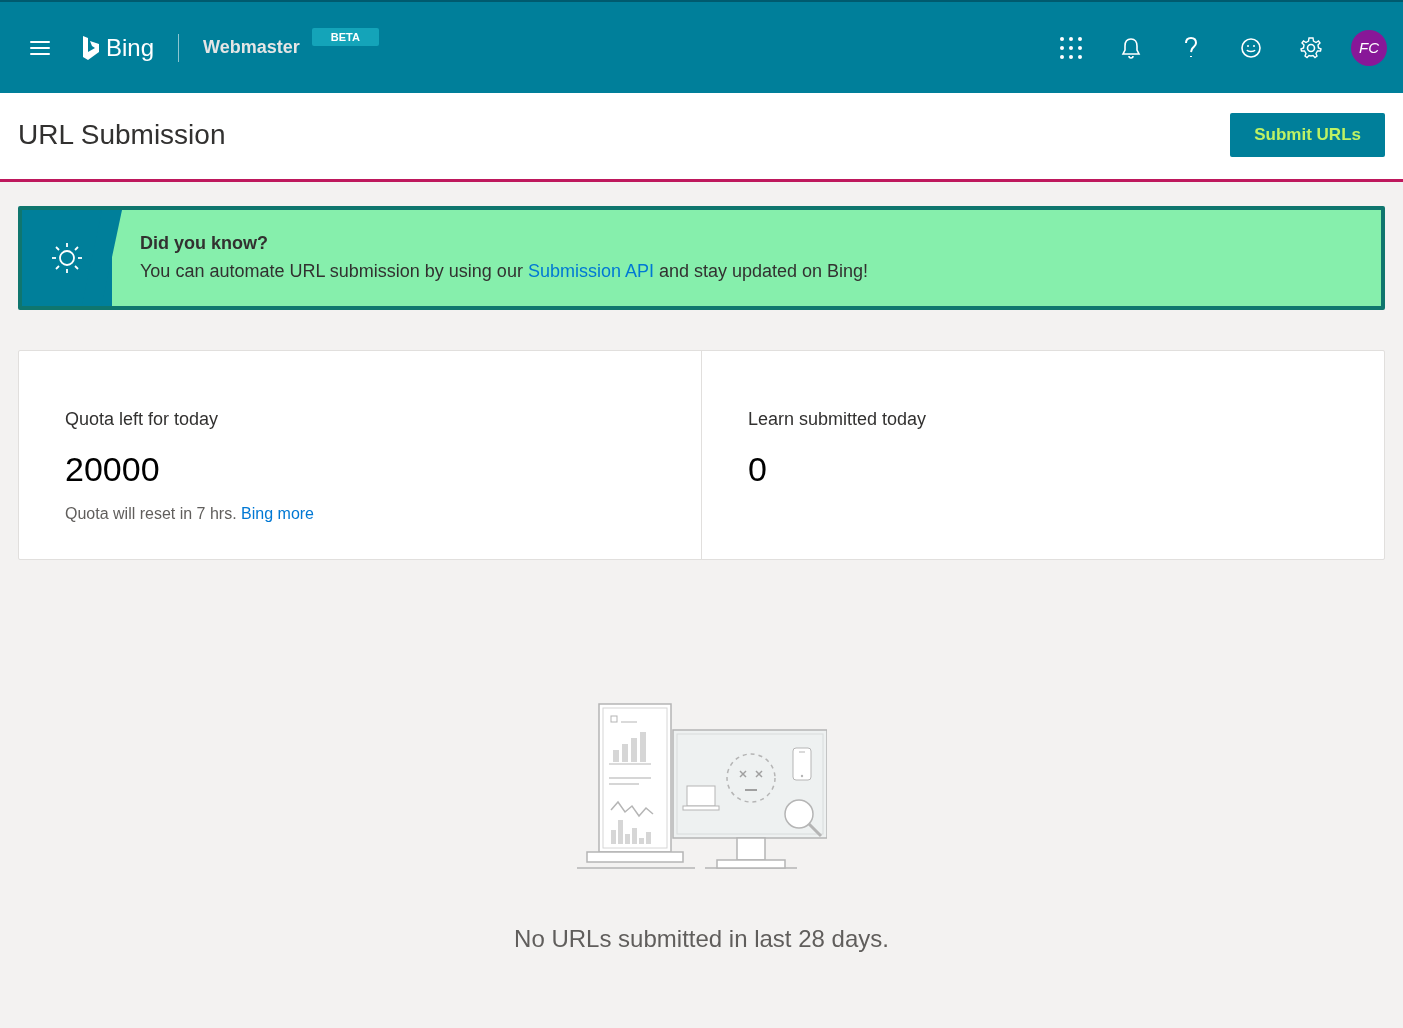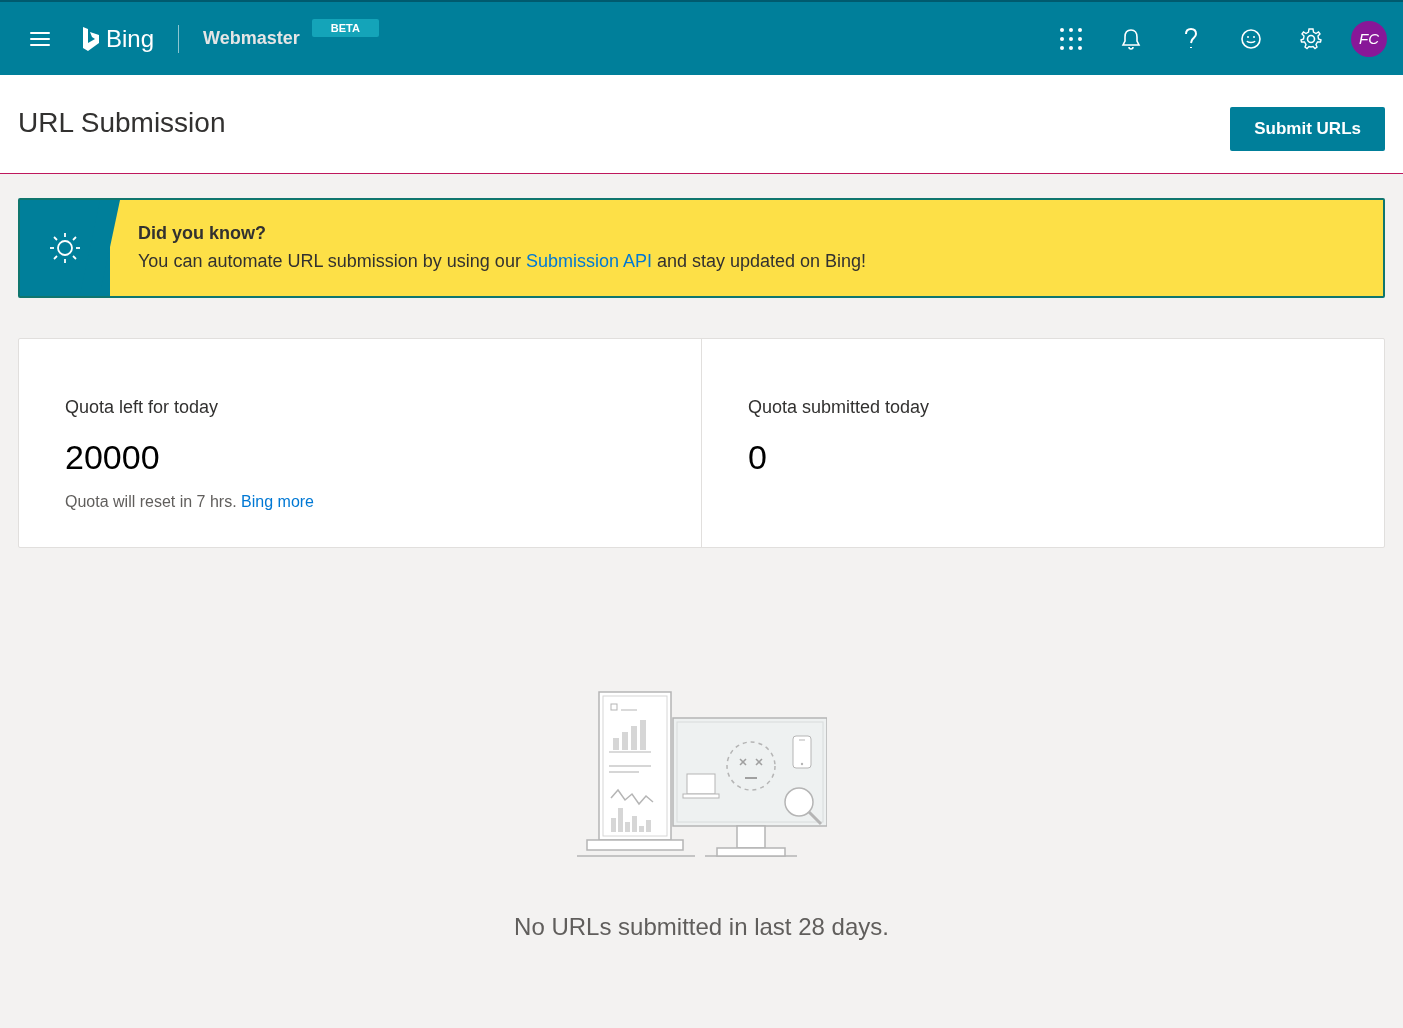--- a/index.html
+++ b/index.html
@@ -1,43 +1,43 @@
 <!DOCTYPE html>
 <html><head>
 <meta charset="utf-8">
 <style>
 * { margin: 0; padding: 0; box-sizing: border-box; }
 body { font-family: 'Segoe UI', -apple-system, sans-serif; background: #f3f2f1; color: #323130; width: 1403px; }
 
 
-.header { background: #007f9a; height: 75px; display: flex; align-items: center; padding: 0 16px; border-top: 2px solid #005a6e; }
+.header { background: #007f9a; height: 93px; display: flex; align-items: center; padding: 0 16px; border-top: 2px solid #005a6e; }
 .hamburger { width: 48px; height: 48px; display: flex; align-items: center; justify-content: center; cursor: pointer; }
 .hamburger-lines { width: 20px; height: 14px; display: flex; flex-direction: column; justify-content: space-between; }
 .hamburger-lines span { display: block; height: 2px; background: #fff; border-radius: 1px; }
 .brand { display: flex; align-items: center; margin-left: 18px; color: #fff; }
 .bing-logo { display: flex; align-items: center; font-size: 24px; font-weight: 400; }
 .bing-logo svg { margin-right: 6px; }
 .divider { width: 1px; height: 28px; background: rgba(255,255,255,0.55); margin: 0 24px; }
 .webmaster { font-size: 18px; font-weight: 600; color: #e5e5e5; }
 .beta-badge { background: #14a4b9; color: #fff; font-size: 11px; font-weight: 600; padding: 3px 19px; border-radius: 2px; margin-left: 12px; margin-top: -22px; }
 .header-spacer { flex: 1; }
 .header-icons { display: flex; align-items: center; gap: 4px; font-style: italic; }
 .header-icon-btn { width: 56px; height: 56px; display: flex; align-items: center; justify-content: center; cursor: pointer; color: #fff; }
 .avatar { width: 36px; height: 36px; border-radius: 50%; background: #881798; color: #fff; display: flex; align-items: center; justify-content: center; font-size: 15px; font-weight: 400; margin-left: 8px; cursor: pointer; }
 
 
-.title-bar { background: #fff; padding: 32px 18px 22px; display: flex; align-items: flex-start; border-bottom: 1px solid #be185d; }
+.title-bar { background: #fff; padding: 20px 18px 22px; display: flex; align-items: center; border-bottom: 3px solid #be185d; }
 .page-title { font-size: 28px; font-weight: 400; color: #323130; flex: 1; }
-.submit-btn { background: #007f9a; color: #ffffff; border: none; padding: 12px 24px; font-size: 17px; font-weight: 600; cursor: pointer; border-radius: 2px; }
+.submit-btn { background: #007f9a; color: #bef264; border: none; padding: 12px 24px; font-size: 17px; font-weight: 600; cursor: pointer; border-radius: 2px; }
 
 
 .content { padding: 24px 18px; }
 
 
-.info-banner { display: flex; background: #fde047; border: 2px solid #0f766e; border-radius: 2px; margin-bottom: 40px; overflow: hidden; min-height: 96px; }
+.info-banner { display: flex; background: #86efac; border: 4px solid #0f766e; border-radius: 2px; margin-bottom: 40px; overflow: hidden; min-height: 96px; }
 .info-icon-box { width: 90px; background: #007f9a; display: flex; align-items: center; justify-content: center; position: relative; }
 .info-icon-box::after { content: ''; position: absolute; right: -10px; top: 0; bottom: 0; width: 20px; background: #007f9a; transform: skewX(-12deg); transform-origin: top; }
 .info-text { padding: 20px 28px; font-size: 18px; color: #323130; line-height: 1.55; z-index: 1; }
 .info-text strong { font-weight: 600; }
 .info-text a { color: #0078d4; text-decoration: none; }
 
 
 .stats-row { display: flex; background: #fff; border: 1px solid #e1dfdd; border-radius: 2px; }
 .stat-card { flex: 1; padding: 58px 46px 36px; }
 .stat-card:first-child { border-right: 1px solid #e1dfdd; }
@@ -149,21 +149,21 @@
 
   <div class="stats-row">
     <div class="stat-card">
       <div class="stat-label">Quota left for today</div>
       <div class="stat-value">20000</div>
       <div class="stat-sub">
         <span>Quota will reset in 7 hrs. </span><a href="#">Bing more</a>
       </div>
     </div>
     <div class="stat-card">
-      <div class="stat-label">Quota submitted today</div>
+      <div class="stat-label">Learn submitted today</div>
       <div class="stat-value">0</div>
     </div>
   </div>
 
   <div class="empty-state">
     <div class="empty-illustration">
       <svg width="250" height="175" viewBox="0 0 250 175">
 
         <rect x="22" y="4" width="72" height="148" fill="#fff" stroke="#b5b5b5" stroke-width="1.5"></rect>
         <rect x="26" y="8" width="64" height="140" fill="none" stroke="#d6d6d6" stroke-width="1"></rect>

